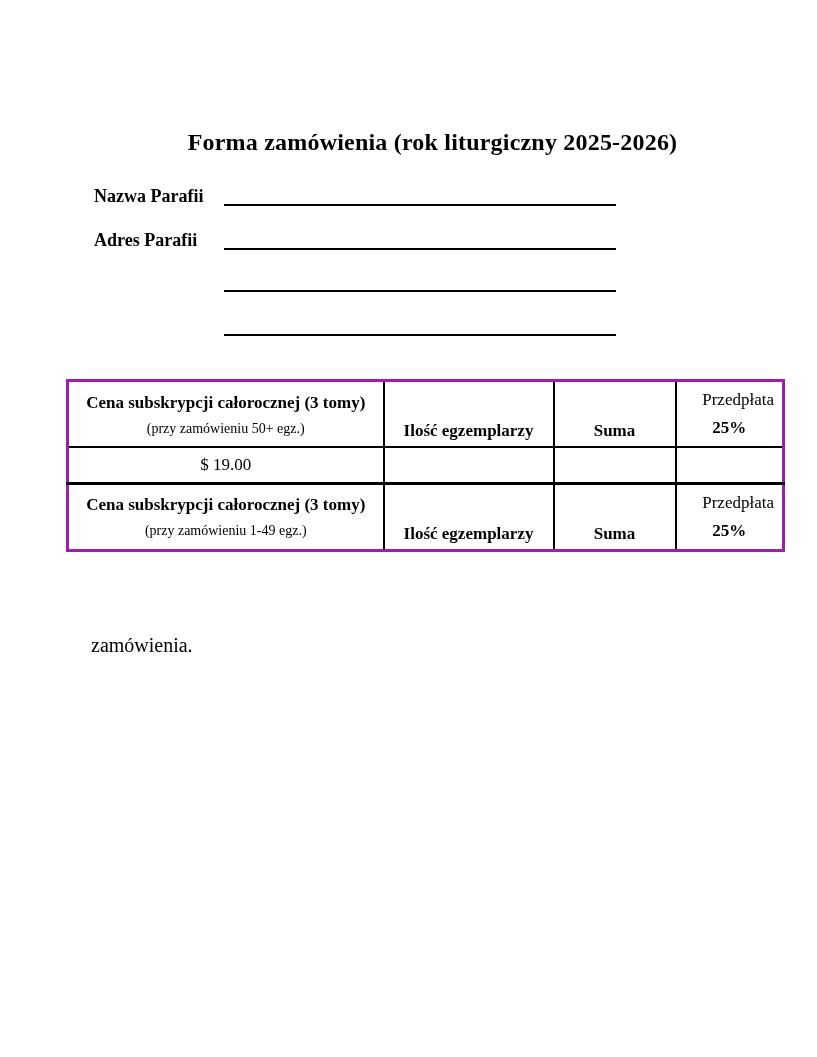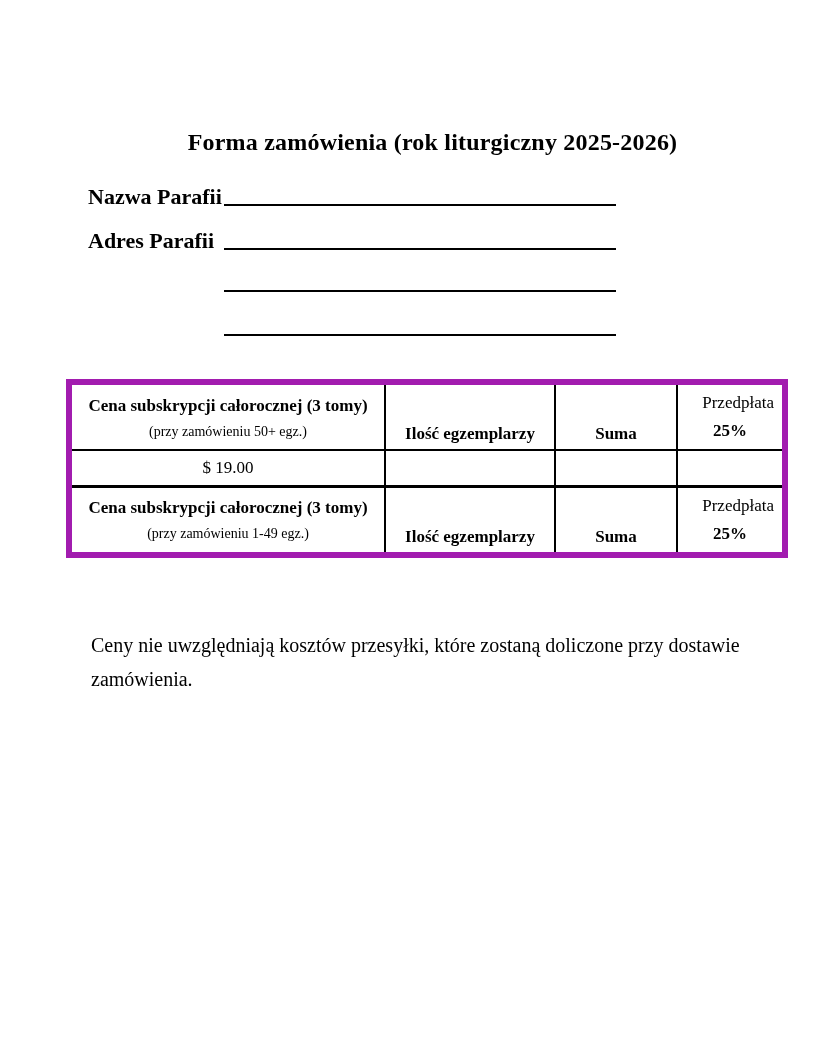--- a/index.html
+++ b/index.html
@@ -14,22 +14,22 @@
   .page-title {
     position: absolute;
     top: 105px; left: 0; width: 817px;
     text-align: center;
     font-size: 24px;
     font-weight: bold;
     letter-spacing: 0.2px;
   }
   .field-label {
     position: absolute;
-    left: 64px;
-    font-size: 22px;
+    left: 70px;
+    font-size: 18px;
     font-weight: bold;
     line-height: 21px;
   }
   .label-parish-name { top: 162px; }
   .label-parish-address { top: 206px; }
   .blank-line {
     position: absolute;
     left: 200px;
     width: 392px;
     height: 0;
@@ -39,21 +39,21 @@
   .line-2 { top: 224px; }
   .line-3 { top: 266px; }
   .line-4 { top: 310px; }
 
   table.price-table {
     position: absolute;
     left: 42px; top: 355px;
     width: 716px;
     border-collapse: collapse;
     table-layout: fixed;
-    border: 6px solid #a21caf;
+    border: 3px solid #a21caf;
   }
   .price-table td {
     border: 2px solid #000000;
     text-align: center;
     vertical-align: middle;
     padding: 0;
     overflow: hidden;
   }
   .price-table tr.section-divider td { border-top: 3px solid #000000; }
   .price-table tr.header-row { height: 51px; }
@@ -135,15 +135,14 @@
       <td class="cell-sum">Suma</td>
       <td class="cell-prepay">
         <div class="prepay-word">Przedpłata</div>
         <div class="prepay-pct">25%</div>
       </td>
     </tr>
   </tbody>
 </table>
 
 <div class="shipping-note">
-  <div>Ceny nie uwzględniają kosztów przesyłki, które zostaną doliczone przy dostawie</div>
   <div>zamówienia.</div>
 </div>
 
 </body></html>

